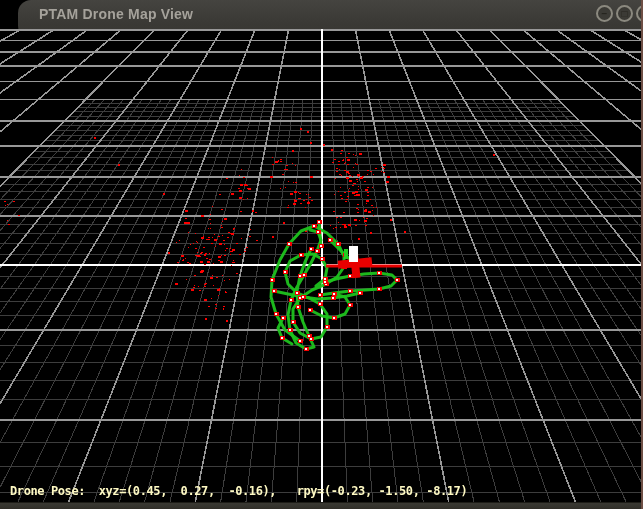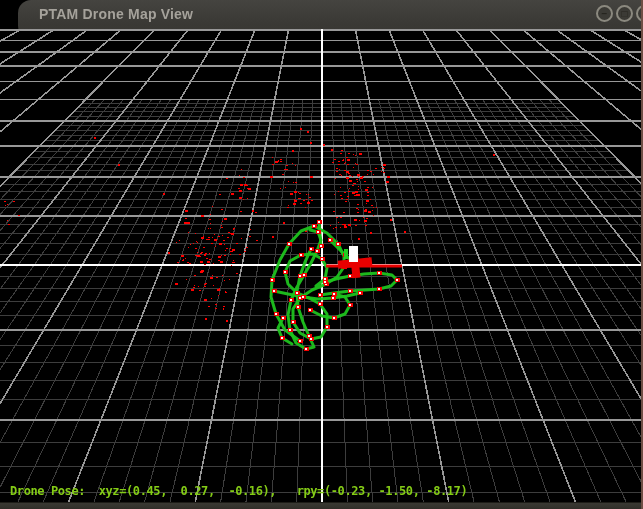--- a/index.html
+++ b/index.html
@@ -680,16 +680,16 @@
             <rect x="338" y="259" width="34" height="8" fill="#e80000"></rect>
             <rect x="351" y="250" width="8" height="28" fill="#e80000"></rect>
             <rect x="361" y="260" width="10" height="6" fill="#e80000"></rect>
           </g>
           <rect x="344" y="249" width="4" height="10" fill="#22cc22"></rect>
           <rect x="349" y="246" width="9" height="16" fill="#ffffff"></rect>
         </g>
     </svg>
   </div>
 
-  <div id="statusbar" style="color: #84cc16;">Drone Pose:  xyz=(0.45,  0.27,  -0.16),   rpy=(-0.23, -1.50, -8.17)</div>
+  <div id="statusbar" style="color: #fef9c3;">Drone Pose:  xyz=(0.45,  0.27,  -0.16),   rpy=(-0.23, -1.50, -8.17)</div>
 
   <div id="footer"></div>
 </div>
 
 </body></html>

